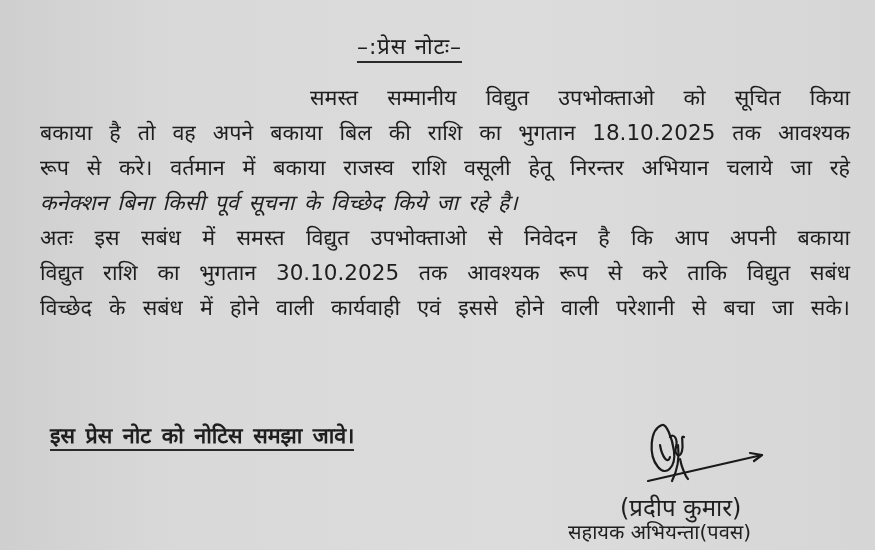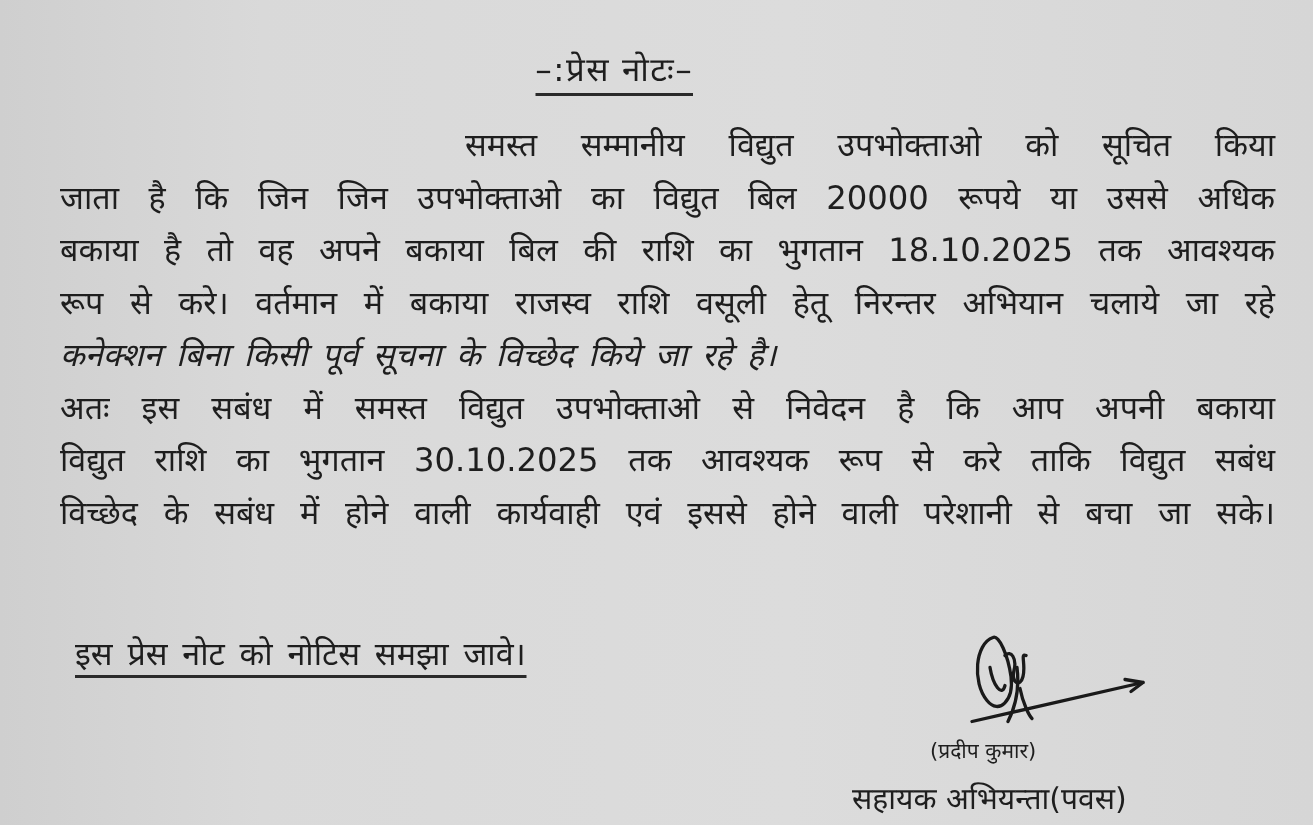--- a/index.html
+++ b/index.html
@@ -58,59 +58,58 @@
     }
     .line.last-of-para {
       text-align-last: left;
       font-style: italic;
     }
     .notice-line {
       position: absolute;
       left: 50px;
       top: 420px;
       font-size: 21.5px;
-      font-weight: normal;
+      font-weight: bold;
       word-spacing: 3px;
     }
     .notice-line span {
       border-bottom: 2px solid #2a2a2a;
       padding-bottom: 1px;
     }
     .signature {
       position: absolute;
       left: 640px;
       top: 415px;
       width: 140px;
       height: 80px;
     }
     .signer-name {
       position: absolute;
       left: 620px;
       top: 490px;
-      font-size: 14px;
+      font-size: 24px;
     }
     .signer-designation {
       position: absolute;
       left: 568px;
       top: 518px;
       font-size: 20px;
     }
   </style>
 </head>
 <body>
 
 <div class="page">
 
   <div class="title">
     <span>–:प्रेस नोटः–</span>
   </div>
 
   <div class="body-text">
     <span class="line first">समस्त सम्मानीय विद्युत उपभोक्ताओ को सूचित किया</span>
-    <span class="line">जाता है कि जिन जिन उपभोक्ताओ का विद्युत बिल 20000 रूपये या उससे अधिक</span>
     <span class="line">बकाया है तो वह अपने बकाया बिल की राशि का भुगतान 18.10.2025 तक आवश्यक</span>
     <span class="line">रूप से करे। वर्तमान में बकाया राजस्व राशि वसूली हेतू निरन्तर अभियान चलाये जा रहे</span>
     <span class="line last-of-para">कनेक्शन बिना किसी पूर्व सूचना के विच्छेद किये जा रहे है।</span>
     <span class="line">अतः इस सबंध में समस्त विद्युत उपभोक्ताओ से निवेदन है कि आप अपनी बकाया</span>
     <span class="line">विद्युत राशि का भुगतान 30.10.2025 तक आवश्यक रूप से करे ताकि विद्युत सबंध</span>
     <span class="line">विच्छेद के सबंध में होने वाली कार्यवाही एवं इससे होने वाली परेशानी से बचा जा सके।</span>
   </div>
 
   <div class="notice-line">
     <span>इस प्रेस नोट को नोटिस समझा जावे।</span>

